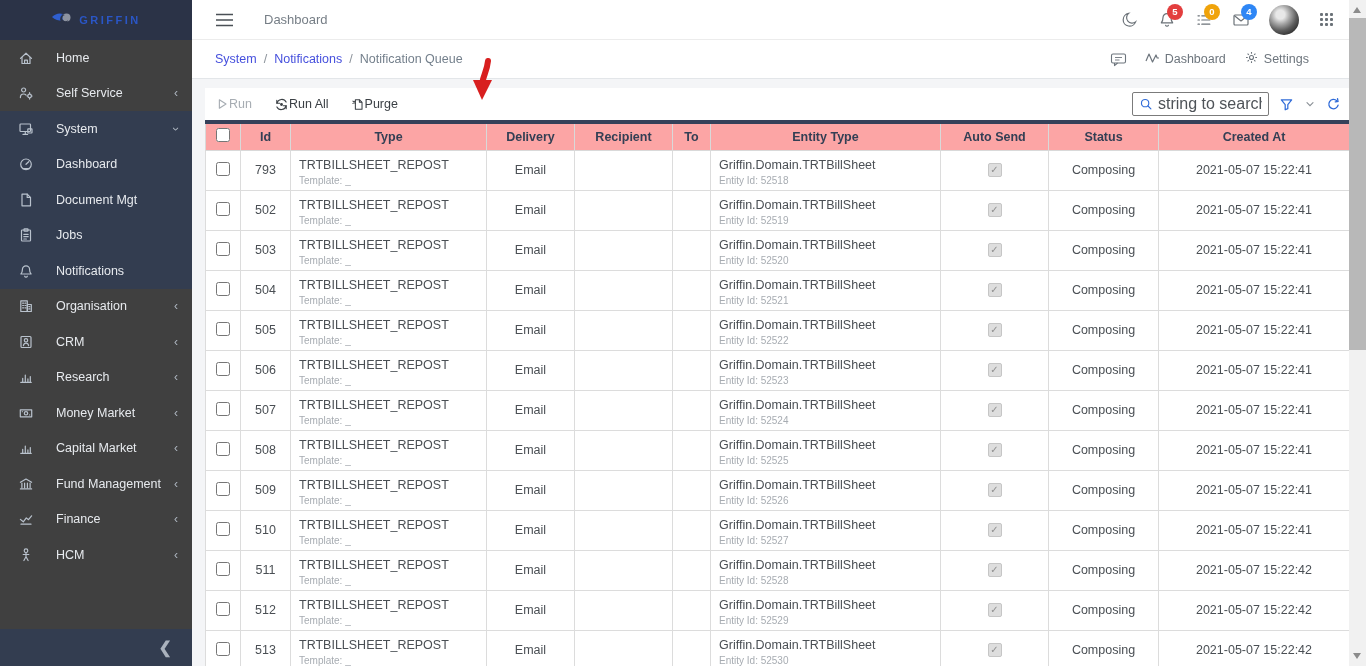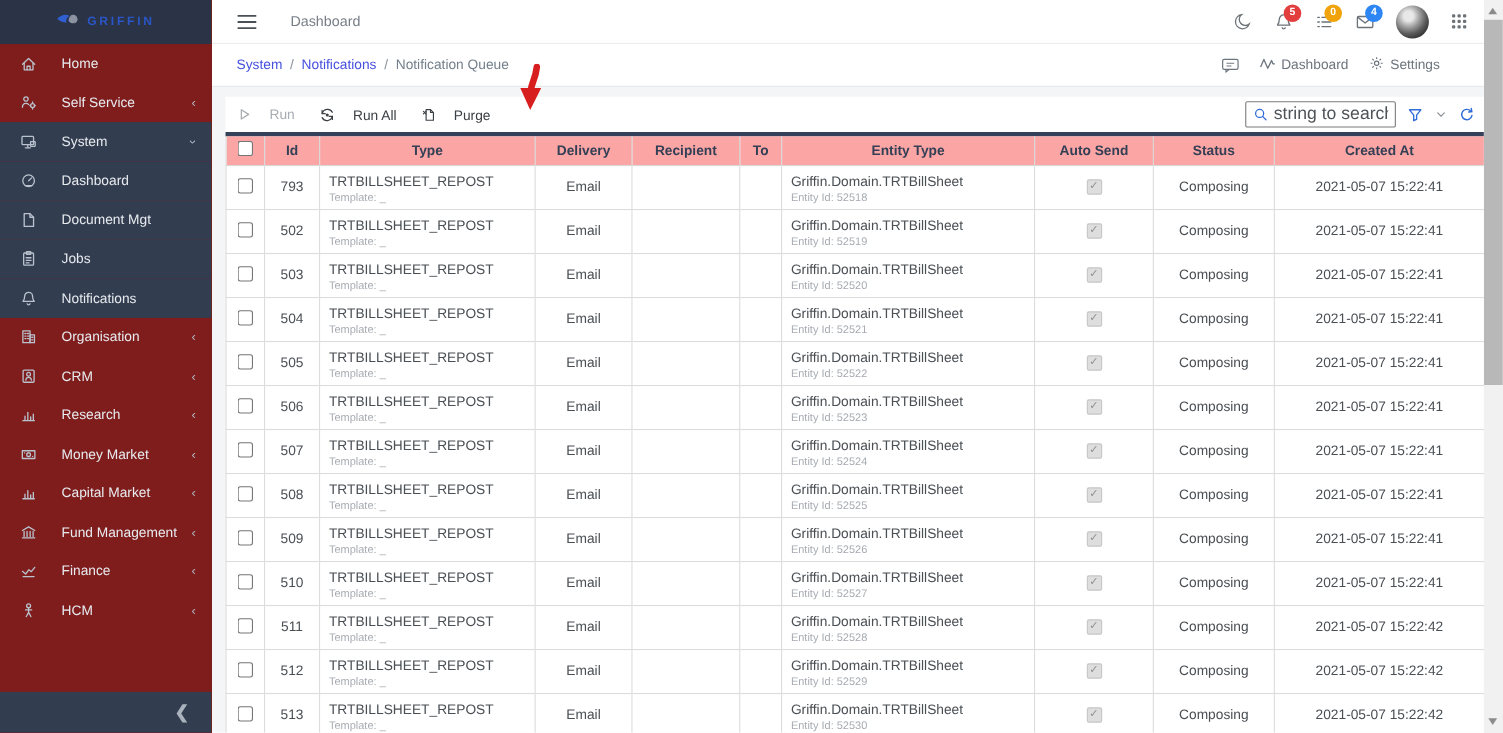--- a/index.html
+++ b/index.html
@@ -1,19 +1,19 @@
 <!DOCTYPE html>
 <html><head>
 <meta charset="utf-8">
 <style>
   * { margin:0; padding:0; box-sizing:border-box; }
   html,body { width:1366px; height:666px; overflow:hidden; font-family:"Liberation Sans", sans-serif; background:#fff; }
 
   
-  #sidebar { position:fixed; left:0; top:0; width:192px; height:666px; background:#7f1d1d; z-index:5; }
+  #sidebar { position:fixed; left:0; top:0; width:192px; height:666px; background:#404040; z-index:5; }
   .logo-strip { height:40px; background:#2b3347; display:flex; align-items:center; justify-content:center; gap:6px; }
   .logo-bird { color:#2f5fd0; }
   .logo-text { color:#2a56c6; font-size:11px; font-weight:bold; letter-spacing:2.5px; }
   .side-item { height:35.5px; display:flex; align-items:center; padding:0 14px 0 18px; cursor:pointer; }
   .side-item.dark { background:#333d50; }
   .side-icon { width:16px; height:16px; color:#b9c2cd; flex:0 0 16px; display:flex; align-items:center; }
   .side-label { color:#e7eaee; font-size:12.5px; margin-left:22px; flex:1; }
   .side-chev { color:#aeb6c0; font-size:12px; line-height:1; }
   .side-chev.down { display:inline-block; transform:rotate(90deg); }
   .side-footer { position:absolute; bottom:0; left:0; width:192px; height:37px; background:#333d50; display:flex; align-items:center; justify-content:flex-end; padding-right:20px; }
@@ -39,21 +39,21 @@
   .crumb-link { color:#4650dd; cursor:pointer; }
   .crumb-sep { color:#8b929a; }
   .crumb-current { color:#737f8b; }
   .crumbbar-right { margin-left:auto; margin-right:40px; display:flex; align-items:center; gap:18px; color:#6d757d; }
   .crumb-action { display:flex; align-items:center; gap:5px; cursor:pointer; font-size:12.5px; color:#6d757d; }
 
   
   .content { height:587px; background:#f4f5f7; position:relative; overflow:hidden; }
   .card { position:absolute; left:13px; top:9px; width:1144px; background:#fff; }
   .toolbar { height:32px; display:flex; align-items:center; padding:0 8px 0 10px; }
-  .tool-btn { display:flex; align-items:flex-end; gap:16px; font-size:12.5px; color:#3b4045; margin-right:22px; cursor:pointer; }
+  .tool-btn { display:flex; align-items:center; gap:0; font-size:12.5px; color:#3b4045; margin-right:22px; cursor:pointer; }
   .tool-btn.disabled { color:#a7adb3; cursor:default; }
   .tool-btn .ticon { display:flex; }
   .toolbar-right { margin-left:auto; display:flex; align-items:center; gap:10px; }
   .search-box { width:137px; height:24px; border:1px solid #7b7b7b; border-radius:2px; display:flex; align-items:center; padding:0 6px; gap:5px; background:#fff; }
   .search-box input { border:none; outline:none; width:100%; font-size:16px; color:#3c4043; font-family:"Liberation Sans", sans-serif; }
   .search-box input::placeholder { color:#4e5358; }
   .blue-icon { color:#2f6bd8; display:flex; cursor:pointer; }
   .gray-icon { color:#8a9096; display:flex; cursor:pointer; }
 
   .table-top-bar { height:4px; background:#35415a; }

